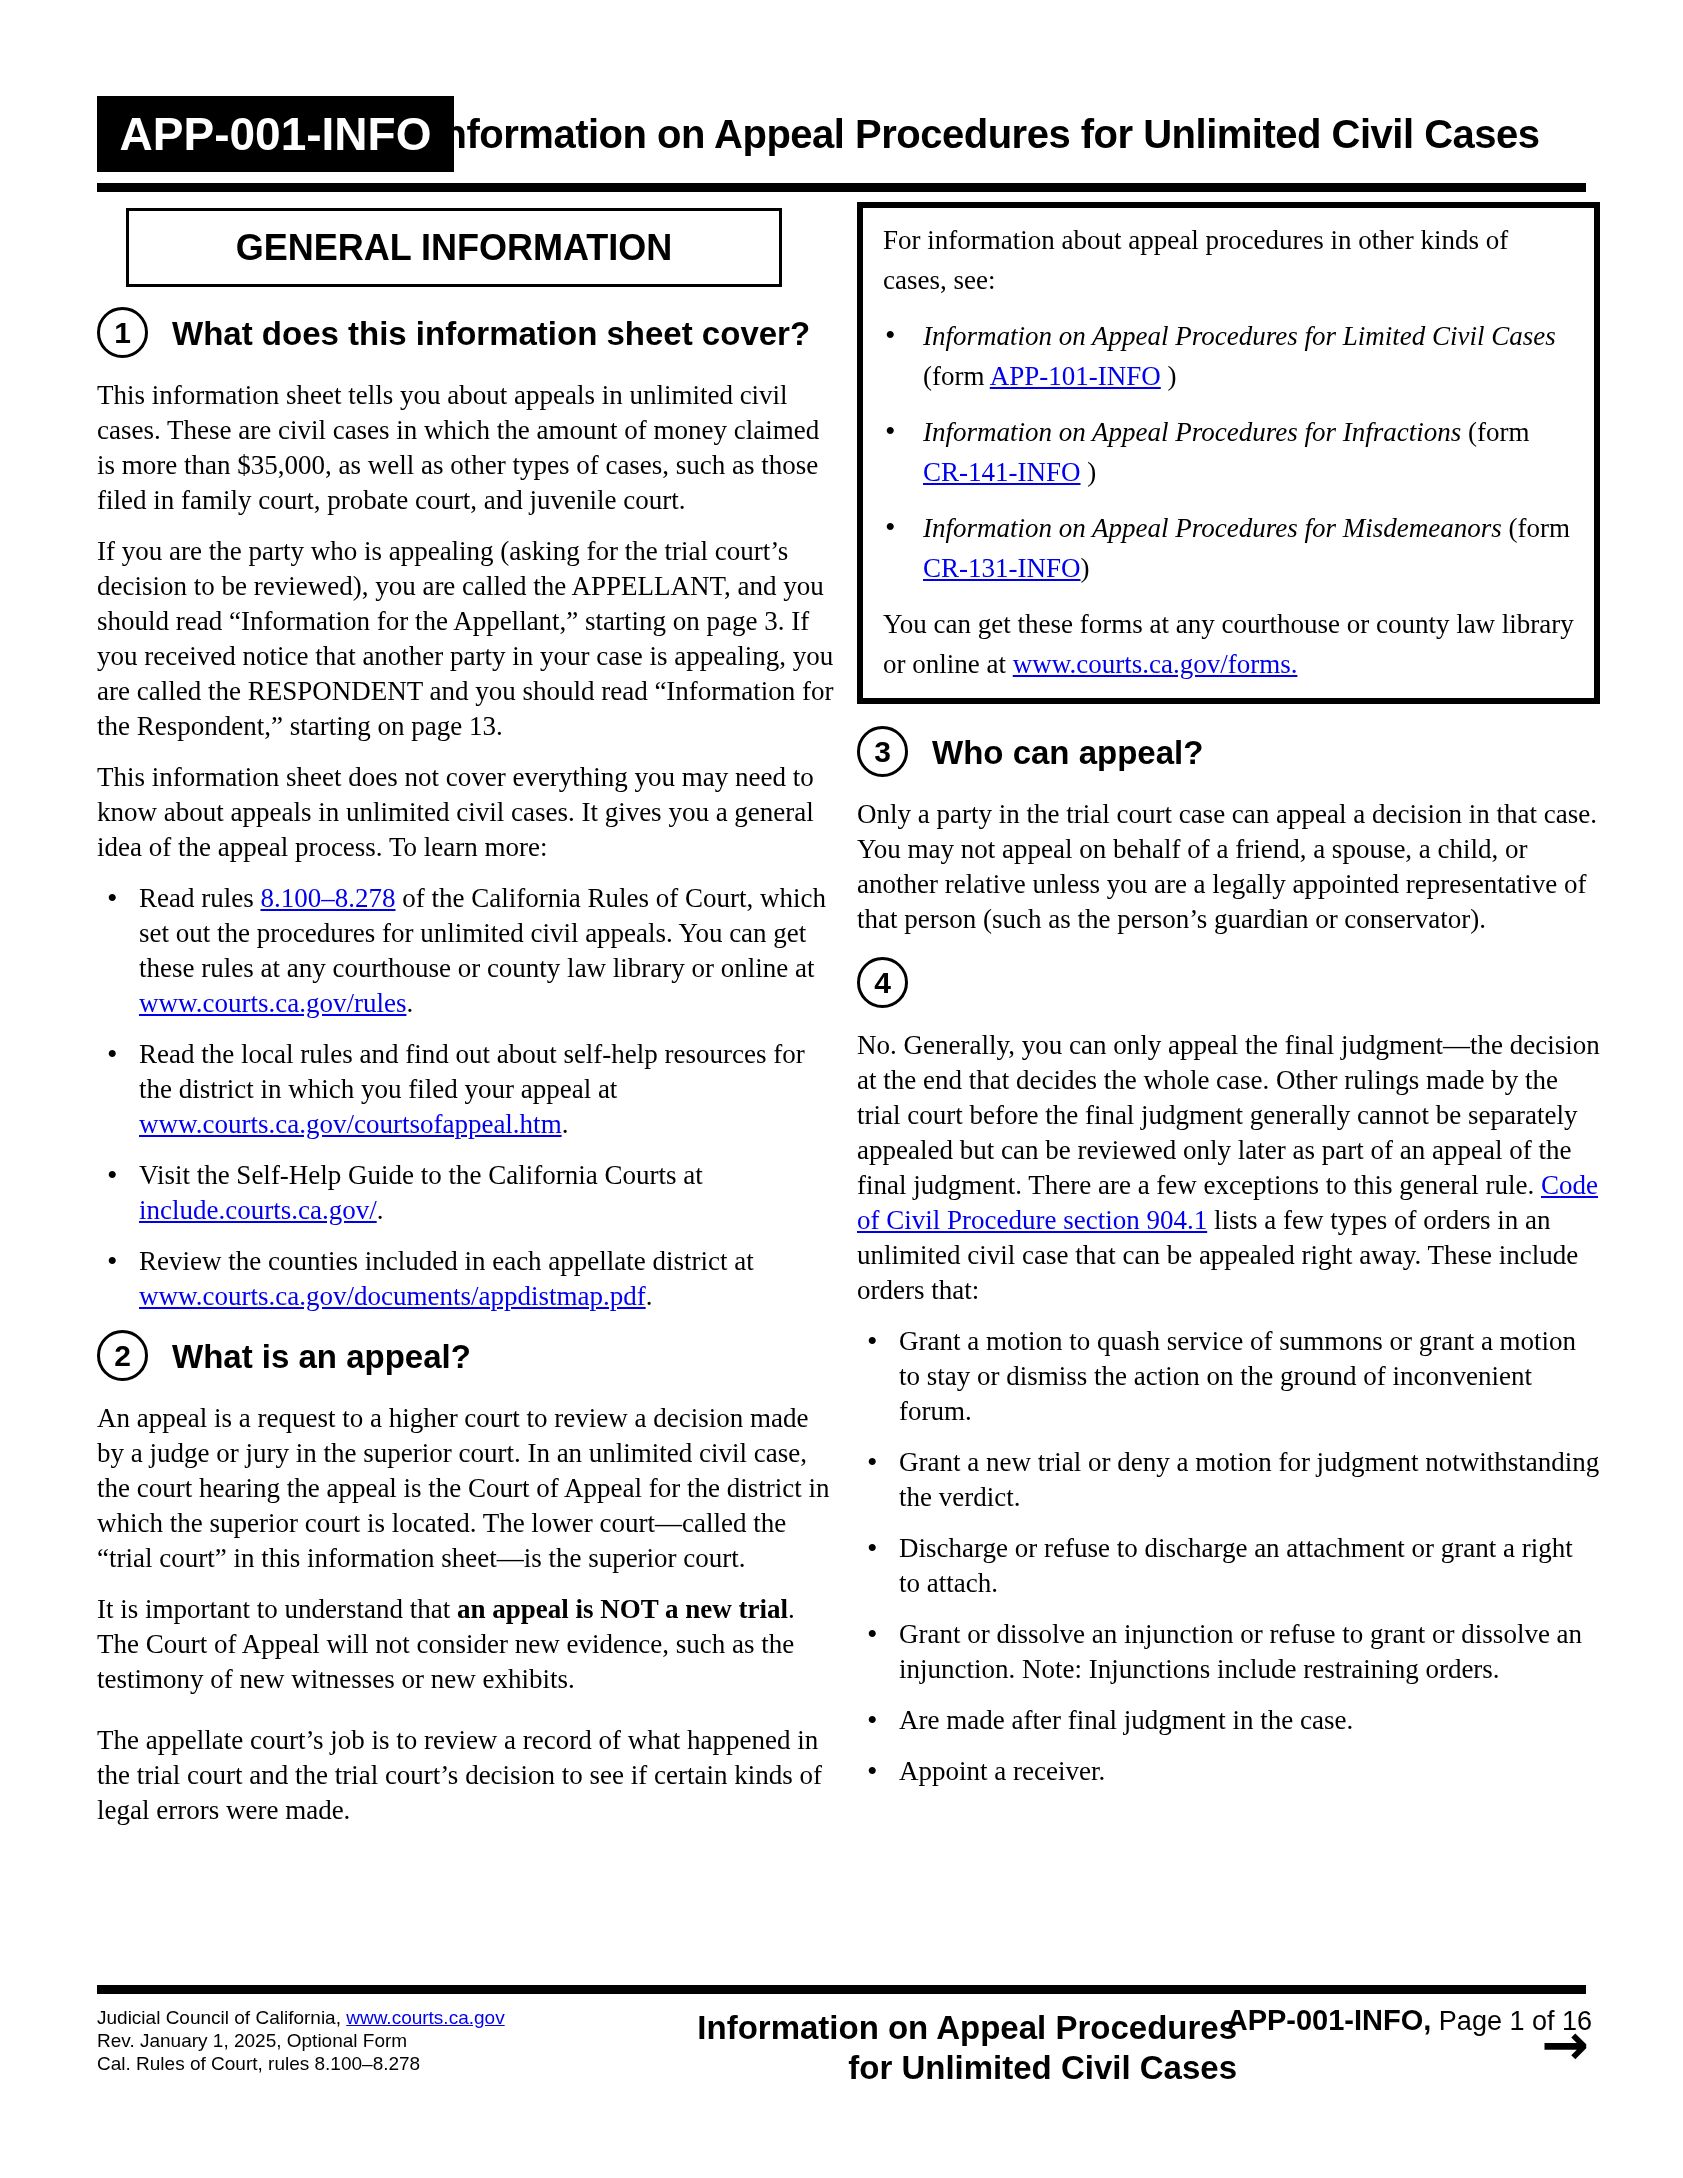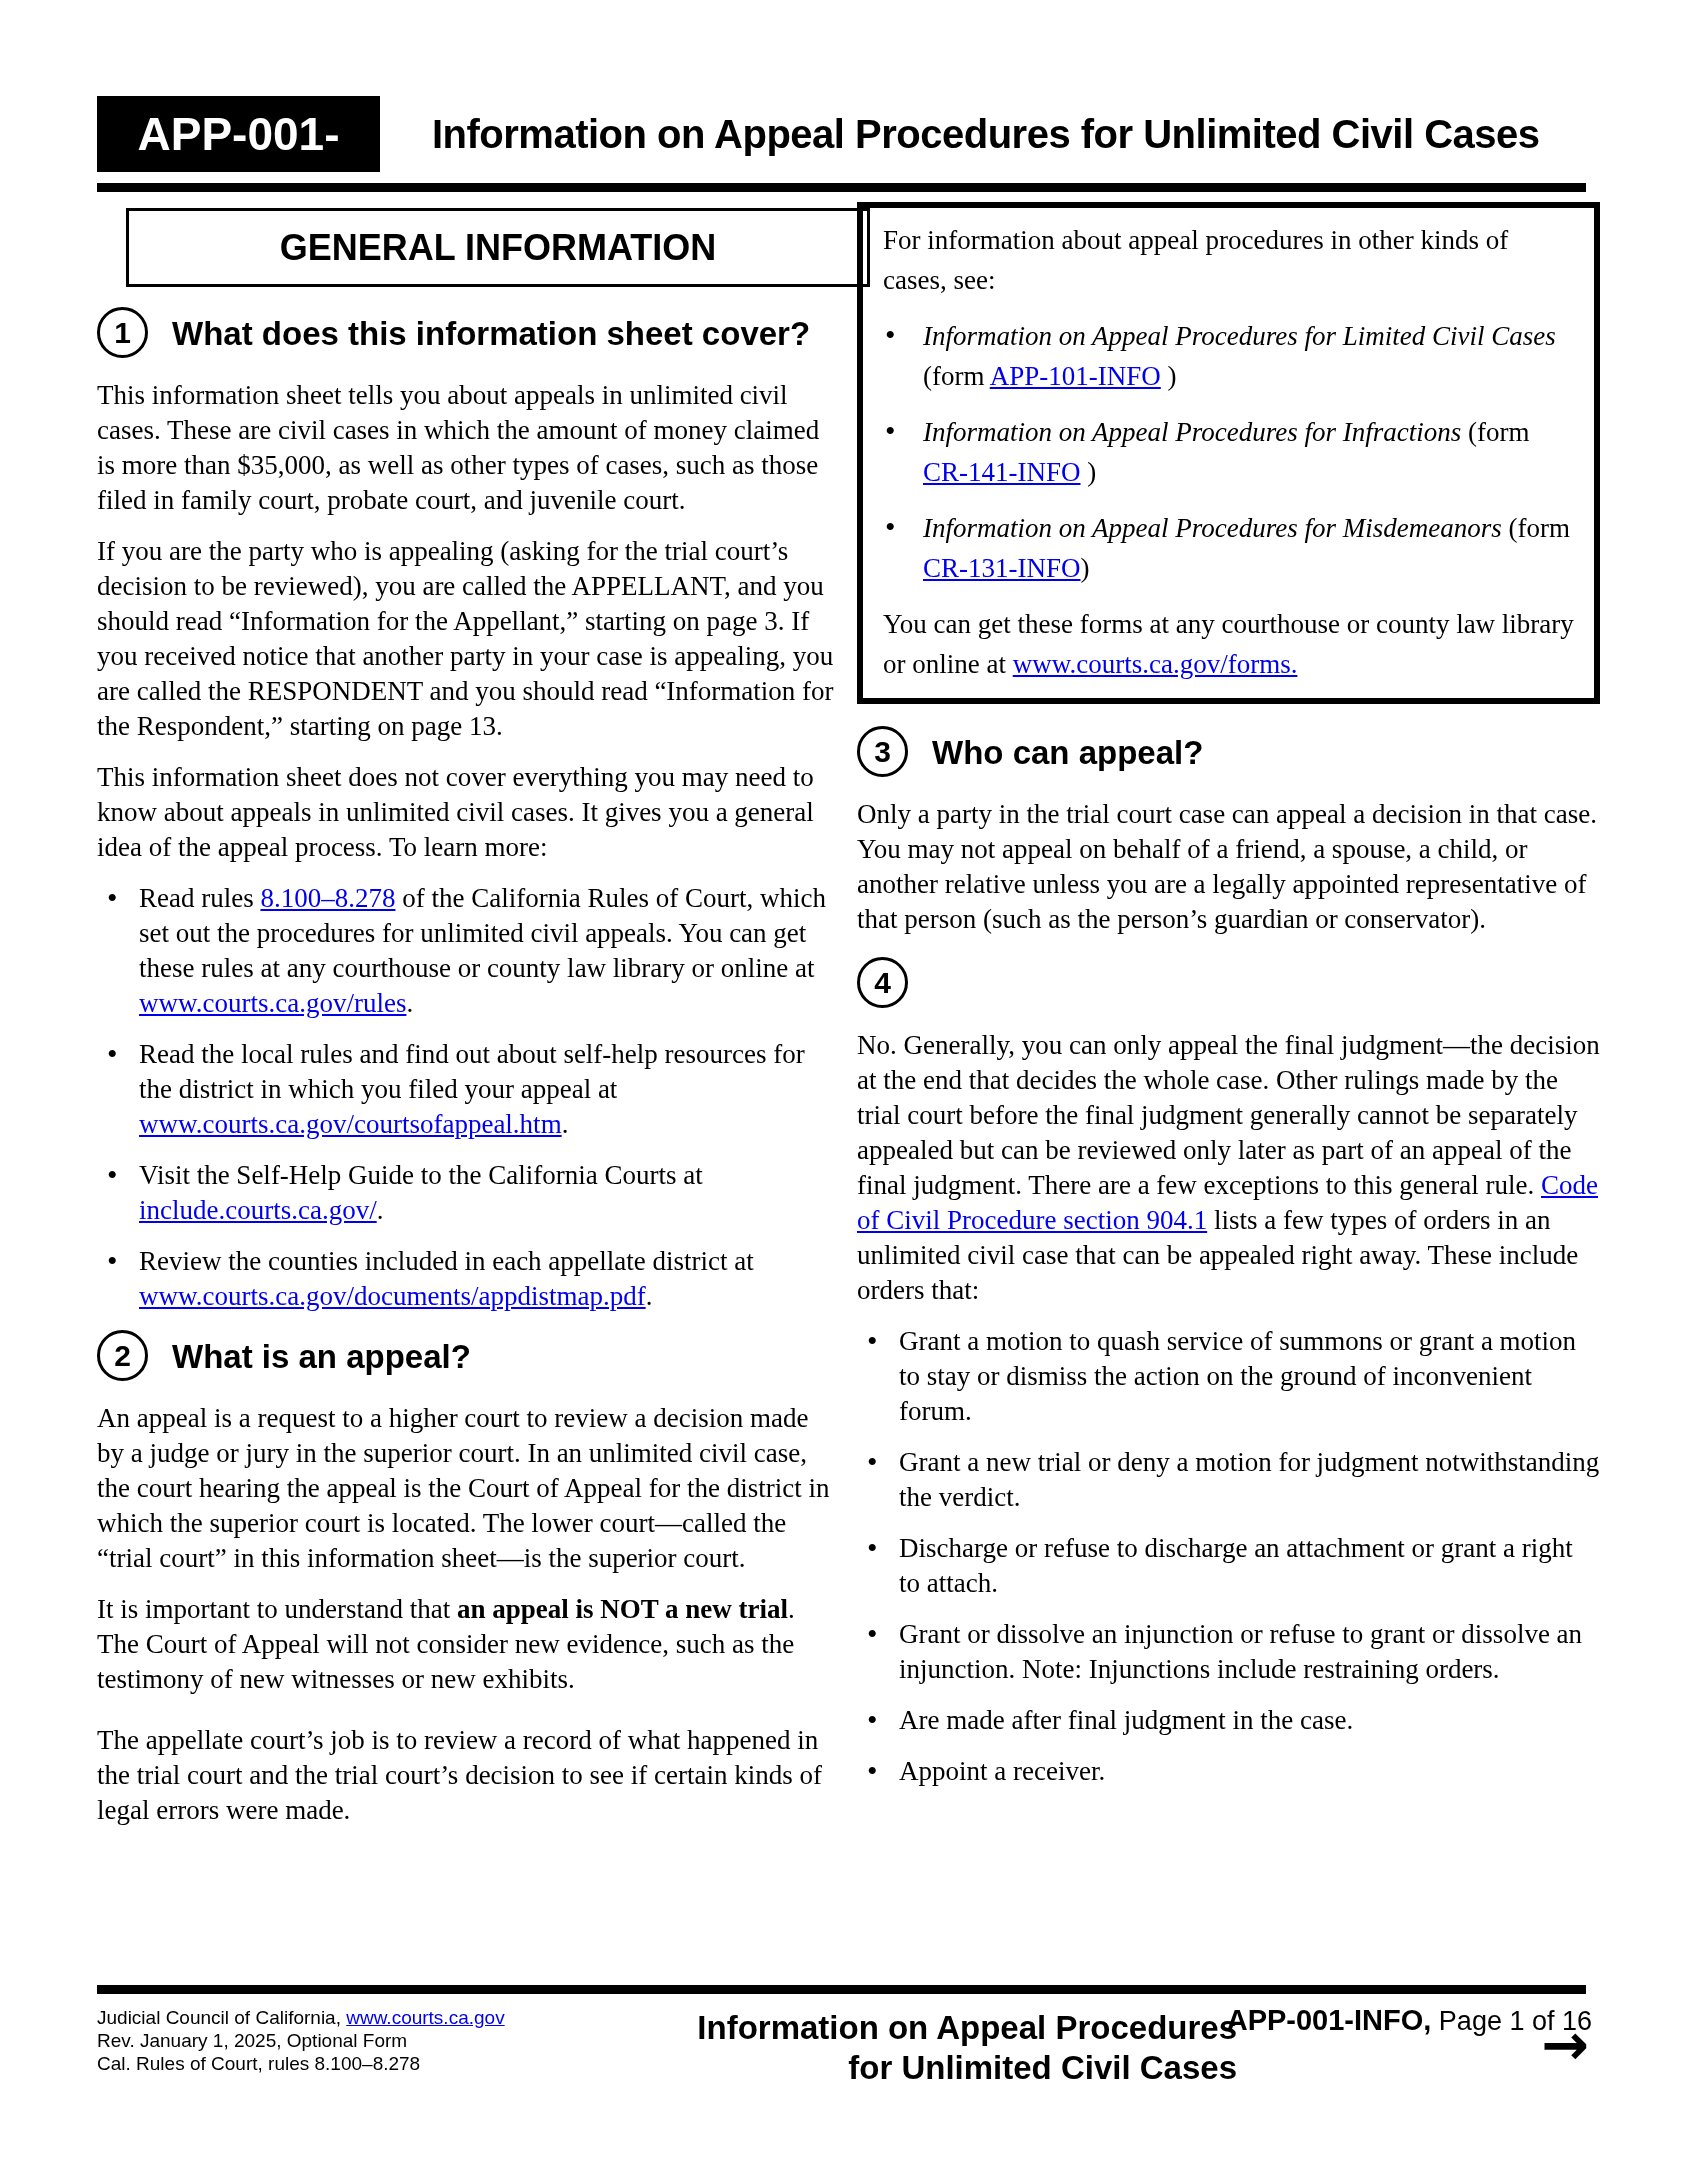--- a/index.html
+++ b/index.html
@@ -1,30 +1,30 @@
 <!DOCTYPE html>
 <html><head>
 <meta charset="utf-8">
 <style>
   html,body{margin:0;padding:0;background:#ffffff;}
   .page{position:relative;width:1683px;height:2178px;background:#ffffff;color:#000;overflow:hidden;}
 
   
-  .badge{position:absolute;left:97px;top:96px;width:283px;height:76px;background:#000;color:#fff;
+  .badge{position:absolute;left:97px;top:96px;width:357px;height:76px;background:#000;color:#fff;
          font-family:"Liberation Sans",sans-serif;font-weight:bold;font-size:46px;line-height:76px;text-align:center;}
   .doc-title{position:absolute;left:432px;top:96px;height:76px;display:flex;align-items:center;
          font-family:"Liberation Sans",sans-serif;font-weight:bold;font-size:40px;letter-spacing:-0.5px;}
   .top-rule{position:absolute;left:97px;top:183px;width:1489px;height:9px;background:#000;}
 
   
   .col{position:absolute;font-family:"Liberation Serif",serif;font-size:27px;line-height:35px;}
   .col-left{left:97px;top:208px;width:744px;}
   .col-right{left:857px;top:202px;width:743px;}
 
-  .gi-box{border:3px solid #000;box-sizing:border-box;margin:0 0 20px 29px;width:744px;height:79px;
+  .gi-box{border:3px solid #000;box-sizing:border-box;margin:0 0 20px 29px;width:656px;height:79px;
           display:flex;align-items:center;justify-content:center;
           font-family:"Liberation Sans",sans-serif;font-weight:bold;font-size:36px;}
 
   .sec{display:flex;align-items:flex-start;margin:0 0 20px 0;}
   .circ{flex:none;width:51px;height:51px;border:3px solid #000;border-radius:50%;box-sizing:border-box;
         display:flex;align-items:center;justify-content:center;
         font-family:"Liberation Sans",sans-serif;font-weight:bold;font-size:30px;margin-right:24px;}
   .st{font-family:"Liberation Sans",sans-serif;font-weight:bold;font-size:33px;line-height:38px;padding-top:8px;}
   .st .nowrap{white-space:nowrap;}
   .mt16{margin-top:16px;}

